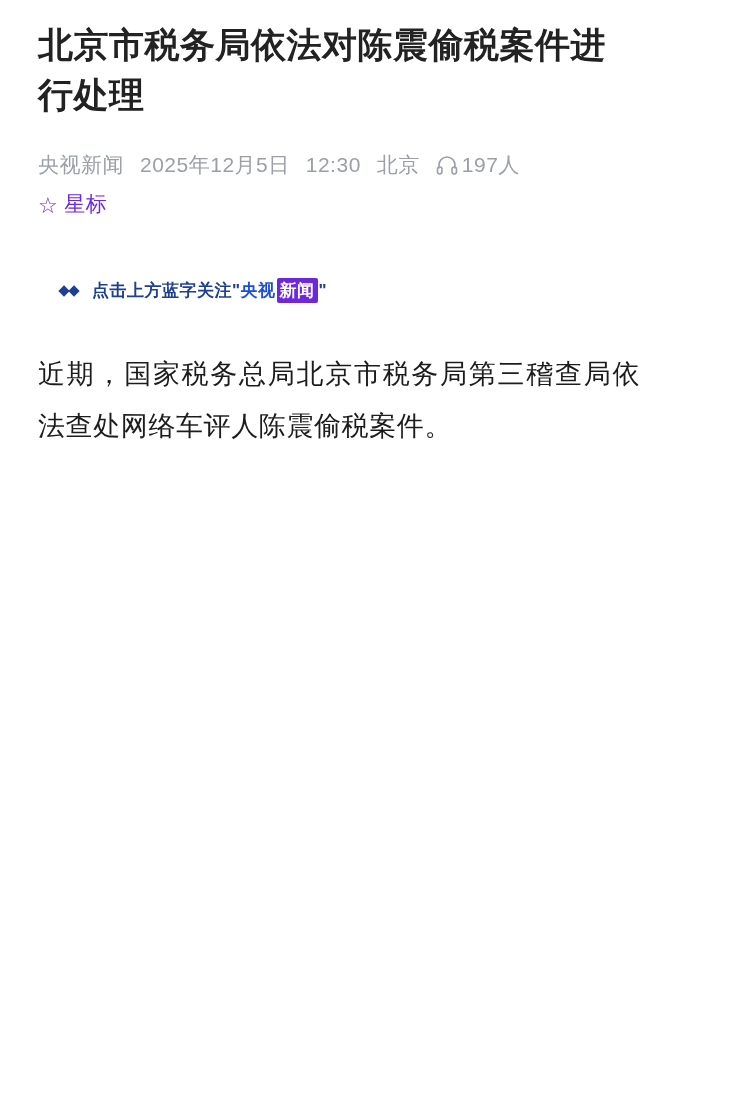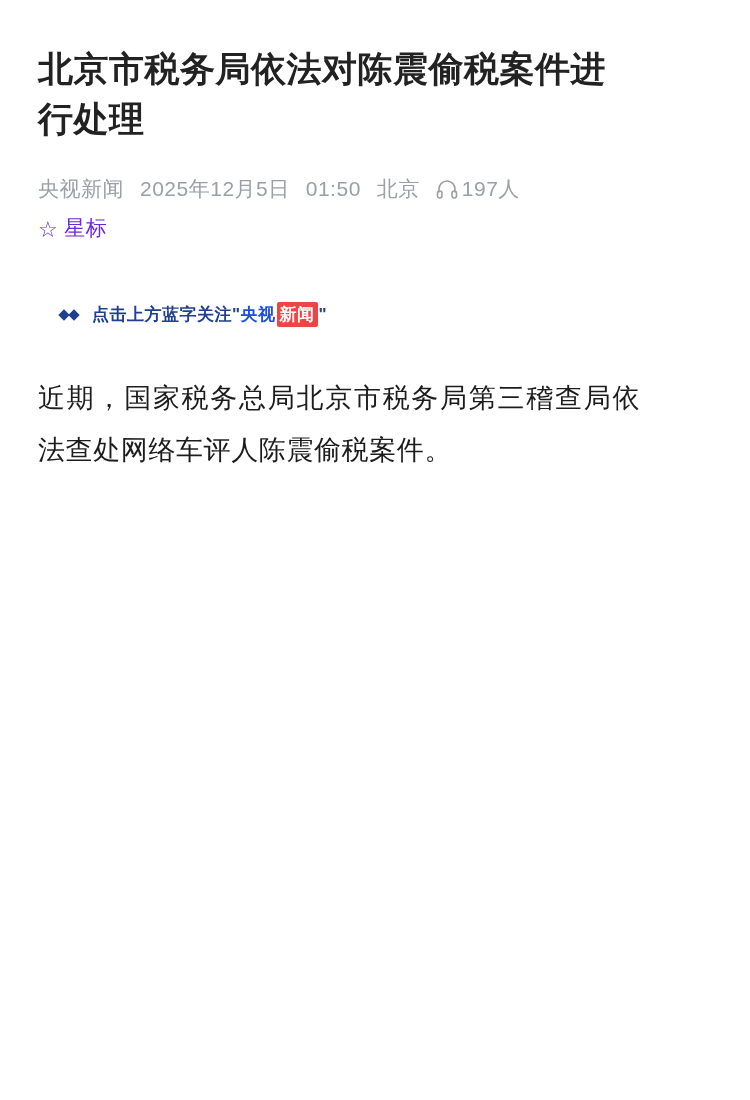--- a/index.html
+++ b/index.html
@@ -10,21 +10,21 @@
   body {
     width: 750px;
     min-height: 1100px;
     font-family: "Liberation Sans", "DejaVu Sans", sans-serif;
     color: #1a1a1a;
     -webkit-font-smoothing: antialiased;
   }
   .article {
     box-sizing: border-box;
     width: 678px;
-    padding: 44px 38px 30px 38px;
+    padding: 20px 38px 30px 38px;
   }
   .headline {
     font-size: 35px;
     line-height: 1.42;
     font-weight: 700;
     color: #222222;
     letter-spacing: 0.5px;
     margin: 0 0 26px 0;
   }
   .meta-line {
@@ -78,21 +78,21 @@
     white-space: nowrap;
   }
   .promo-text .quote {
     color: #1f3f8f;
   }
   .promo-text .brand-dark {
     color: #1d4ed8;
   }
   .promo-badge {
     display: inline-block;
-    background: #ef4444;
+    background: #6d28d9;
     color: #ffffff;
     padding: 1px 3px;
     border-radius: 2px;
     margin: 0 1px;
   }
   .body-para {
     font-size: 27px;
     line-height: 1.92;
     color: #1c1c1c;
     letter-spacing: 0.6px;
@@ -108,21 +108,21 @@
   }
 </style>
 </head>
 <body>
 
 <div class="article">
 
   <h1 class="headline">北京市税务局依法对陈震偷税案件进行处理</h1>
 
   <div class="meta-line">
-    <span class="meta-item">央视新闻</span><span class="meta-item">2025年12月5日</span><span class="meta-item">01:50</span><span class="meta-item">北京</span><span class="meta-item"><span class="headphone-icon"><svg width="22" height="20" viewBox="0 0 22 20" fill="none" xmlns="http://www.w3.org/2000/svg">
+    <span class="meta-item">央视新闻</span><span class="meta-item">2025年12月5日</span><span class="meta-item">12:30</span><span class="meta-item">北京</span><span class="meta-item"><span class="headphone-icon"><svg width="22" height="20" viewBox="0 0 22 20" fill="none" xmlns="http://www.w3.org/2000/svg">
             <path d="M3 13V10a8 8 0 0 1 16 0v3" stroke="#9aa0a6" stroke-width="1.6" fill="none" stroke-linecap="round"></path>
             <rect x="1.5" y="12" width="4.5" height="7" rx="2.2" stroke="#9aa0a6" stroke-width="1.6" fill="none"></rect>
             <rect x="16" y="12" width="4.5" height="7" rx="2.2" stroke="#9aa0a6" stroke-width="1.6" fill="none"></rect>
           </svg></span><span>197人</span></span>
   </div>
 
   <div class="star-row">
     <span class="star-glyph">☆</span><span>星标</span>
   </div>
 

